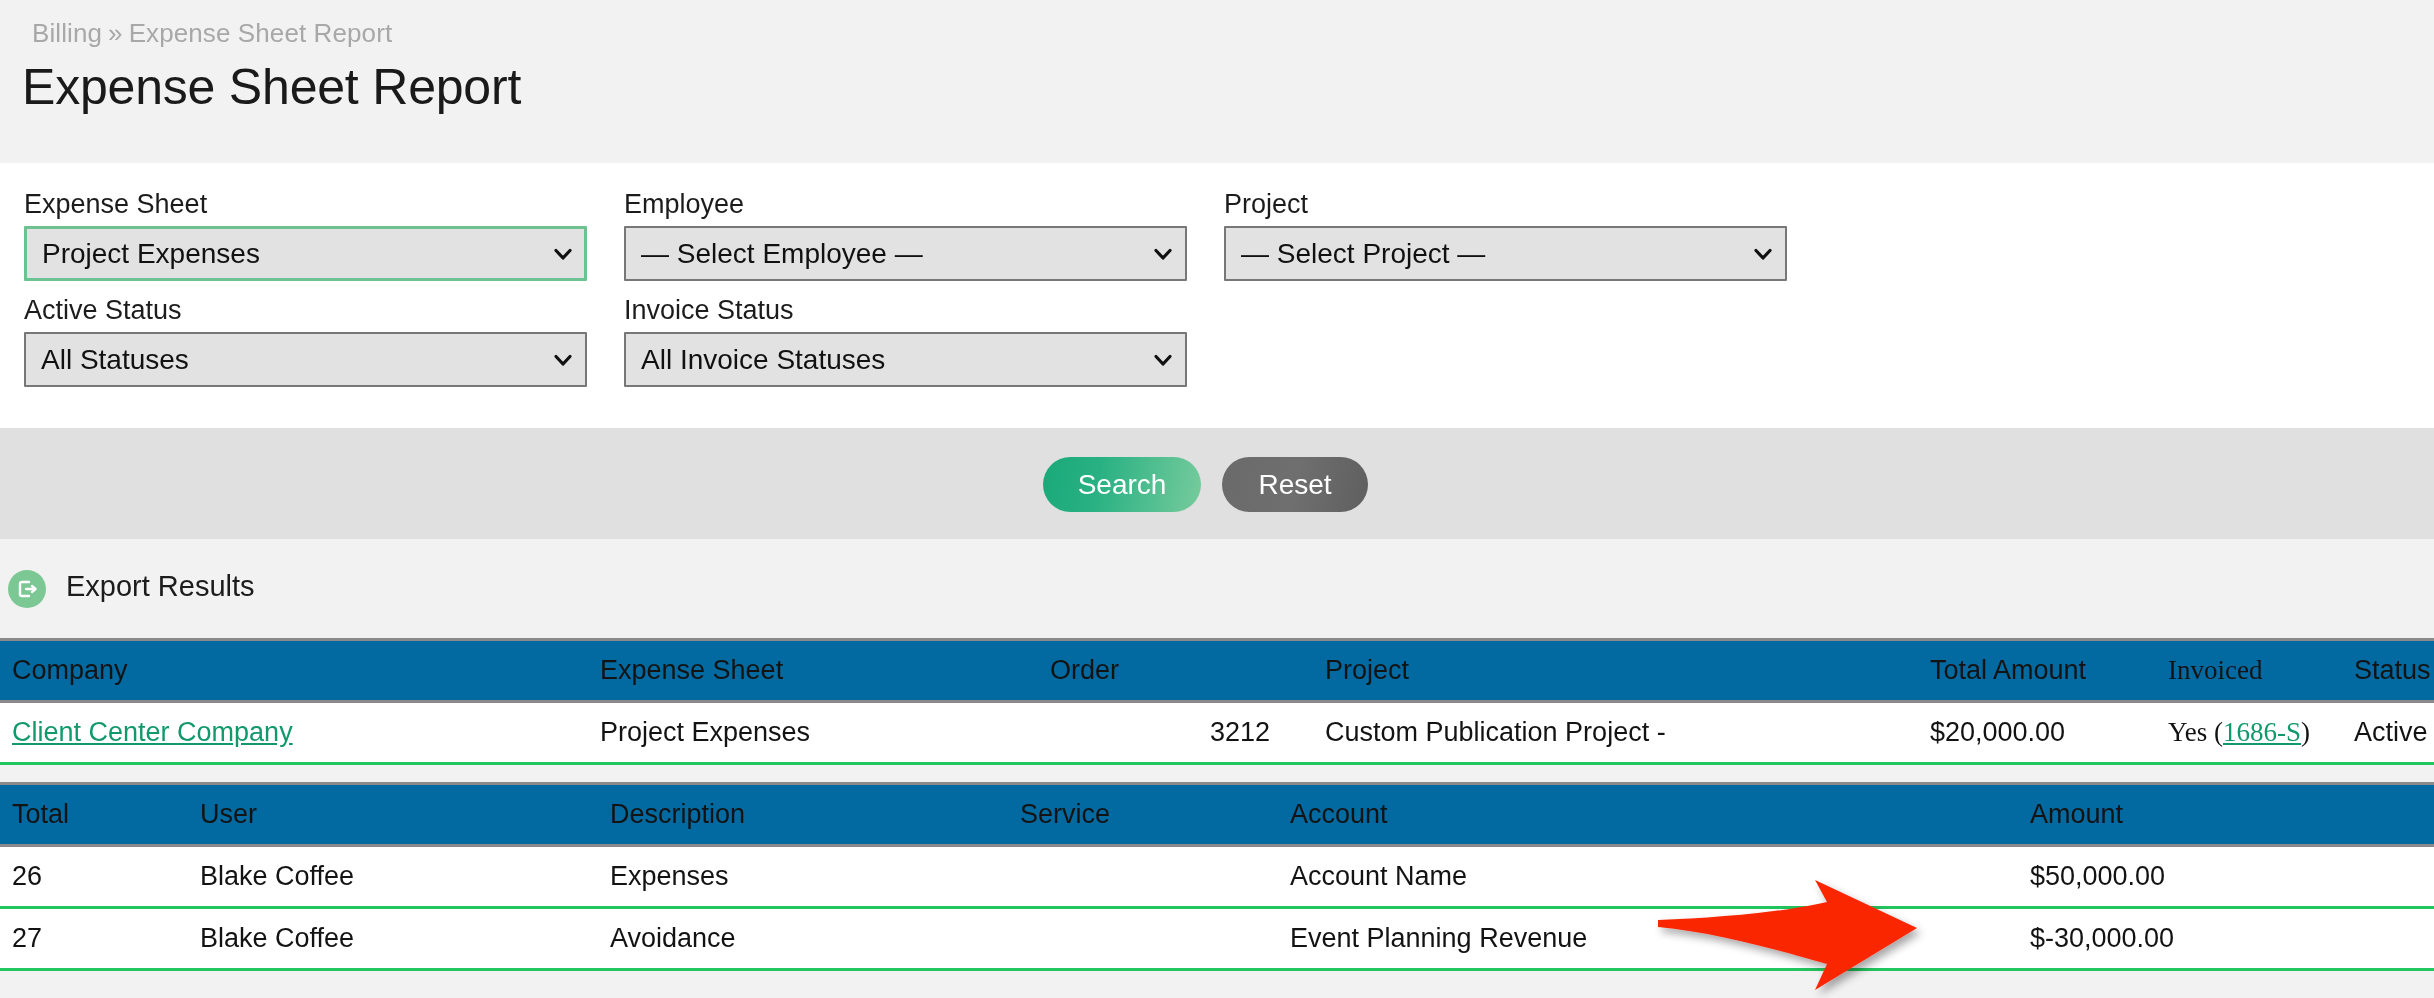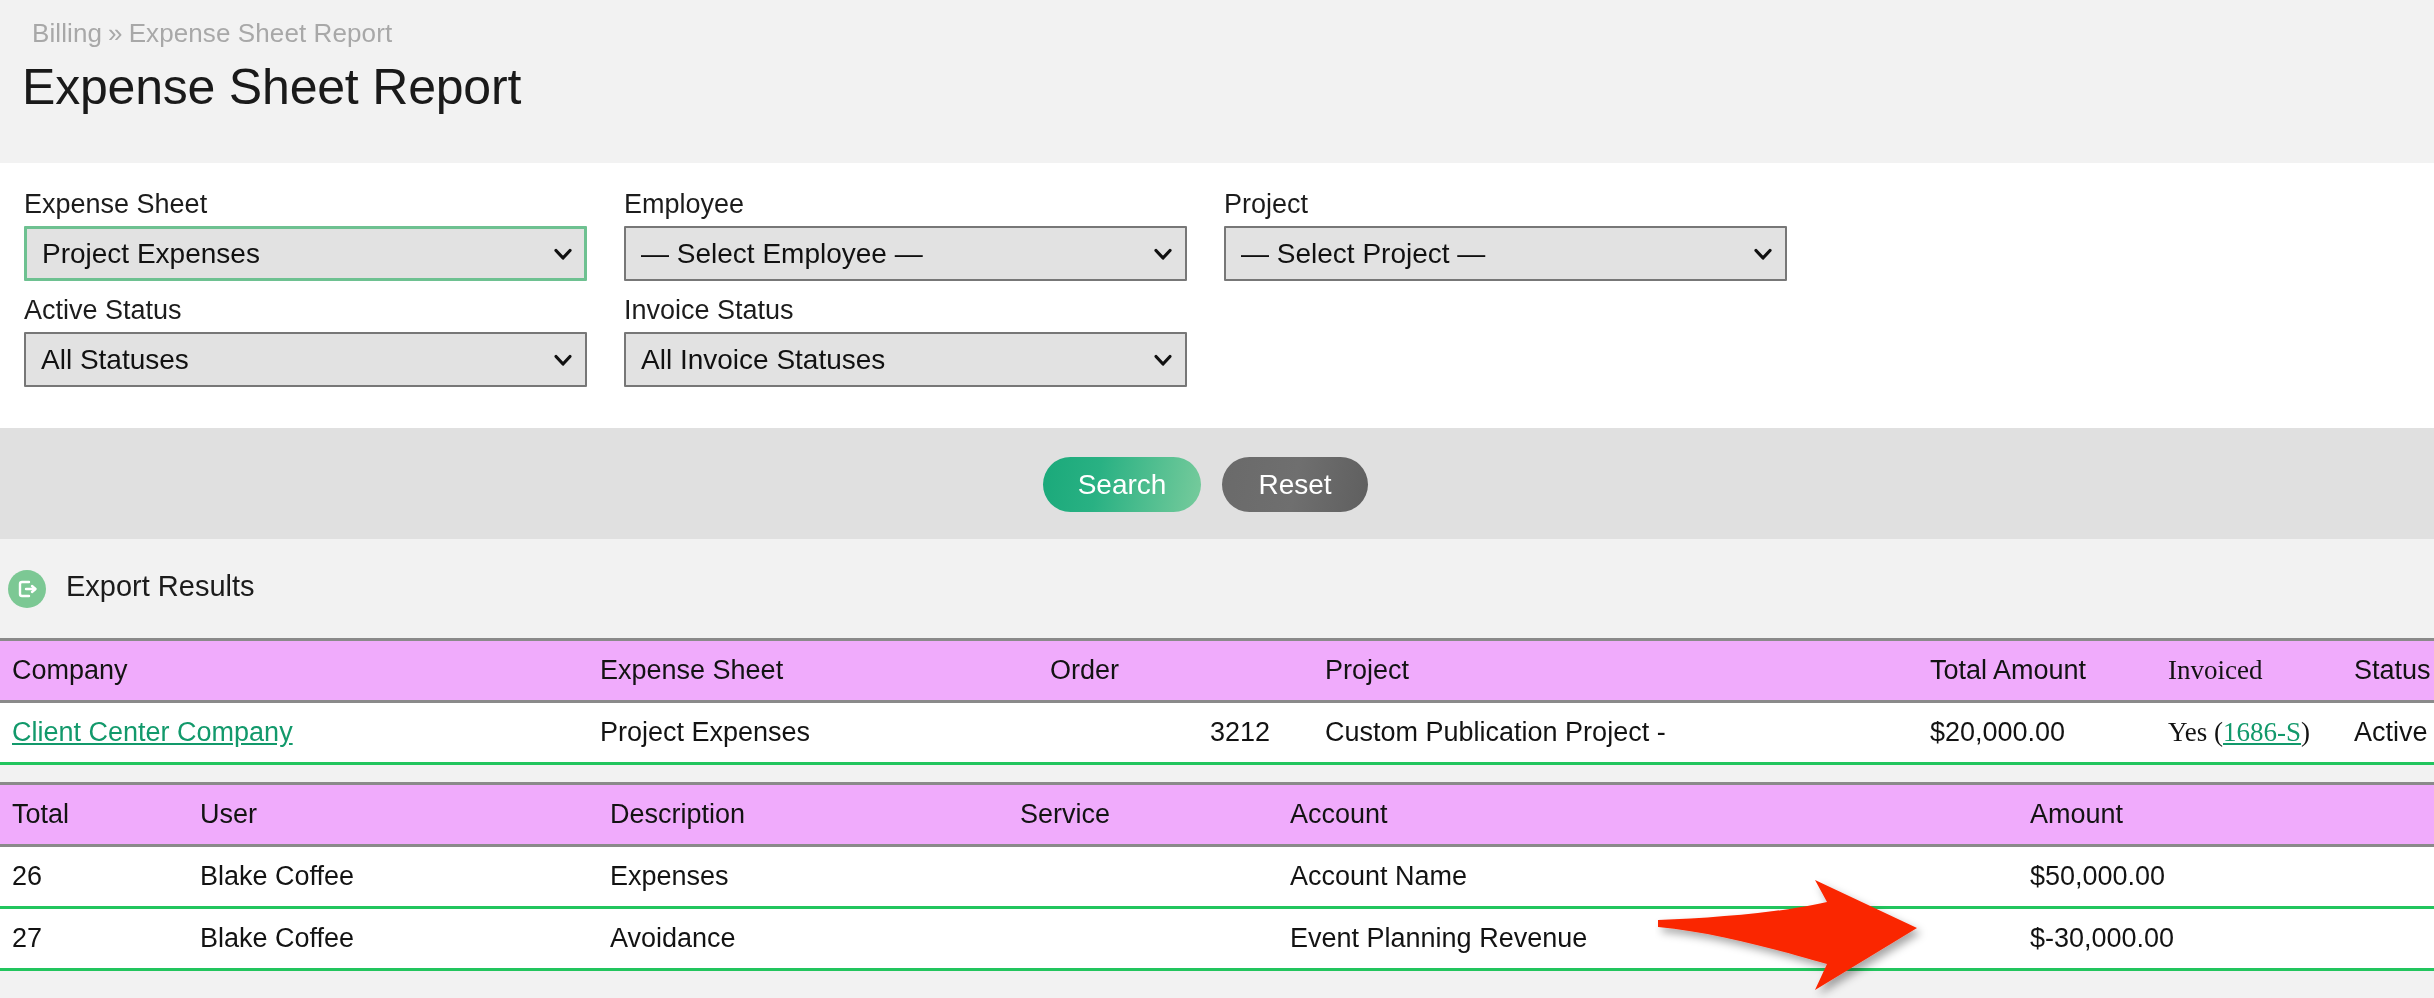--- a/index.html
+++ b/index.html
@@ -99,21 +99,21 @@
 
   
   .tbl {
     position: absolute; left: 0; width: 2434px;
     border-collapse: collapse;
     font-size: 27px; color: #131313;
   }
   .tbl-outer { top: 638px; }
   .tbl-inner { top: 782px; }
 
-  .tbl thead tr { background: #f0abfc; }
+  .tbl thead tr { background: #0369a1; }
   .tbl thead th {
     font-weight: 400; text-align: left;
     padding: 14px 0 14px 0;
     height: 62px;
     border-top: 3px solid #8a8a8a;
     border-bottom: 3px solid #8a8a8a;
     white-space: nowrap;
   }
   .tbl tbody td {
     padding: 14px 0;

